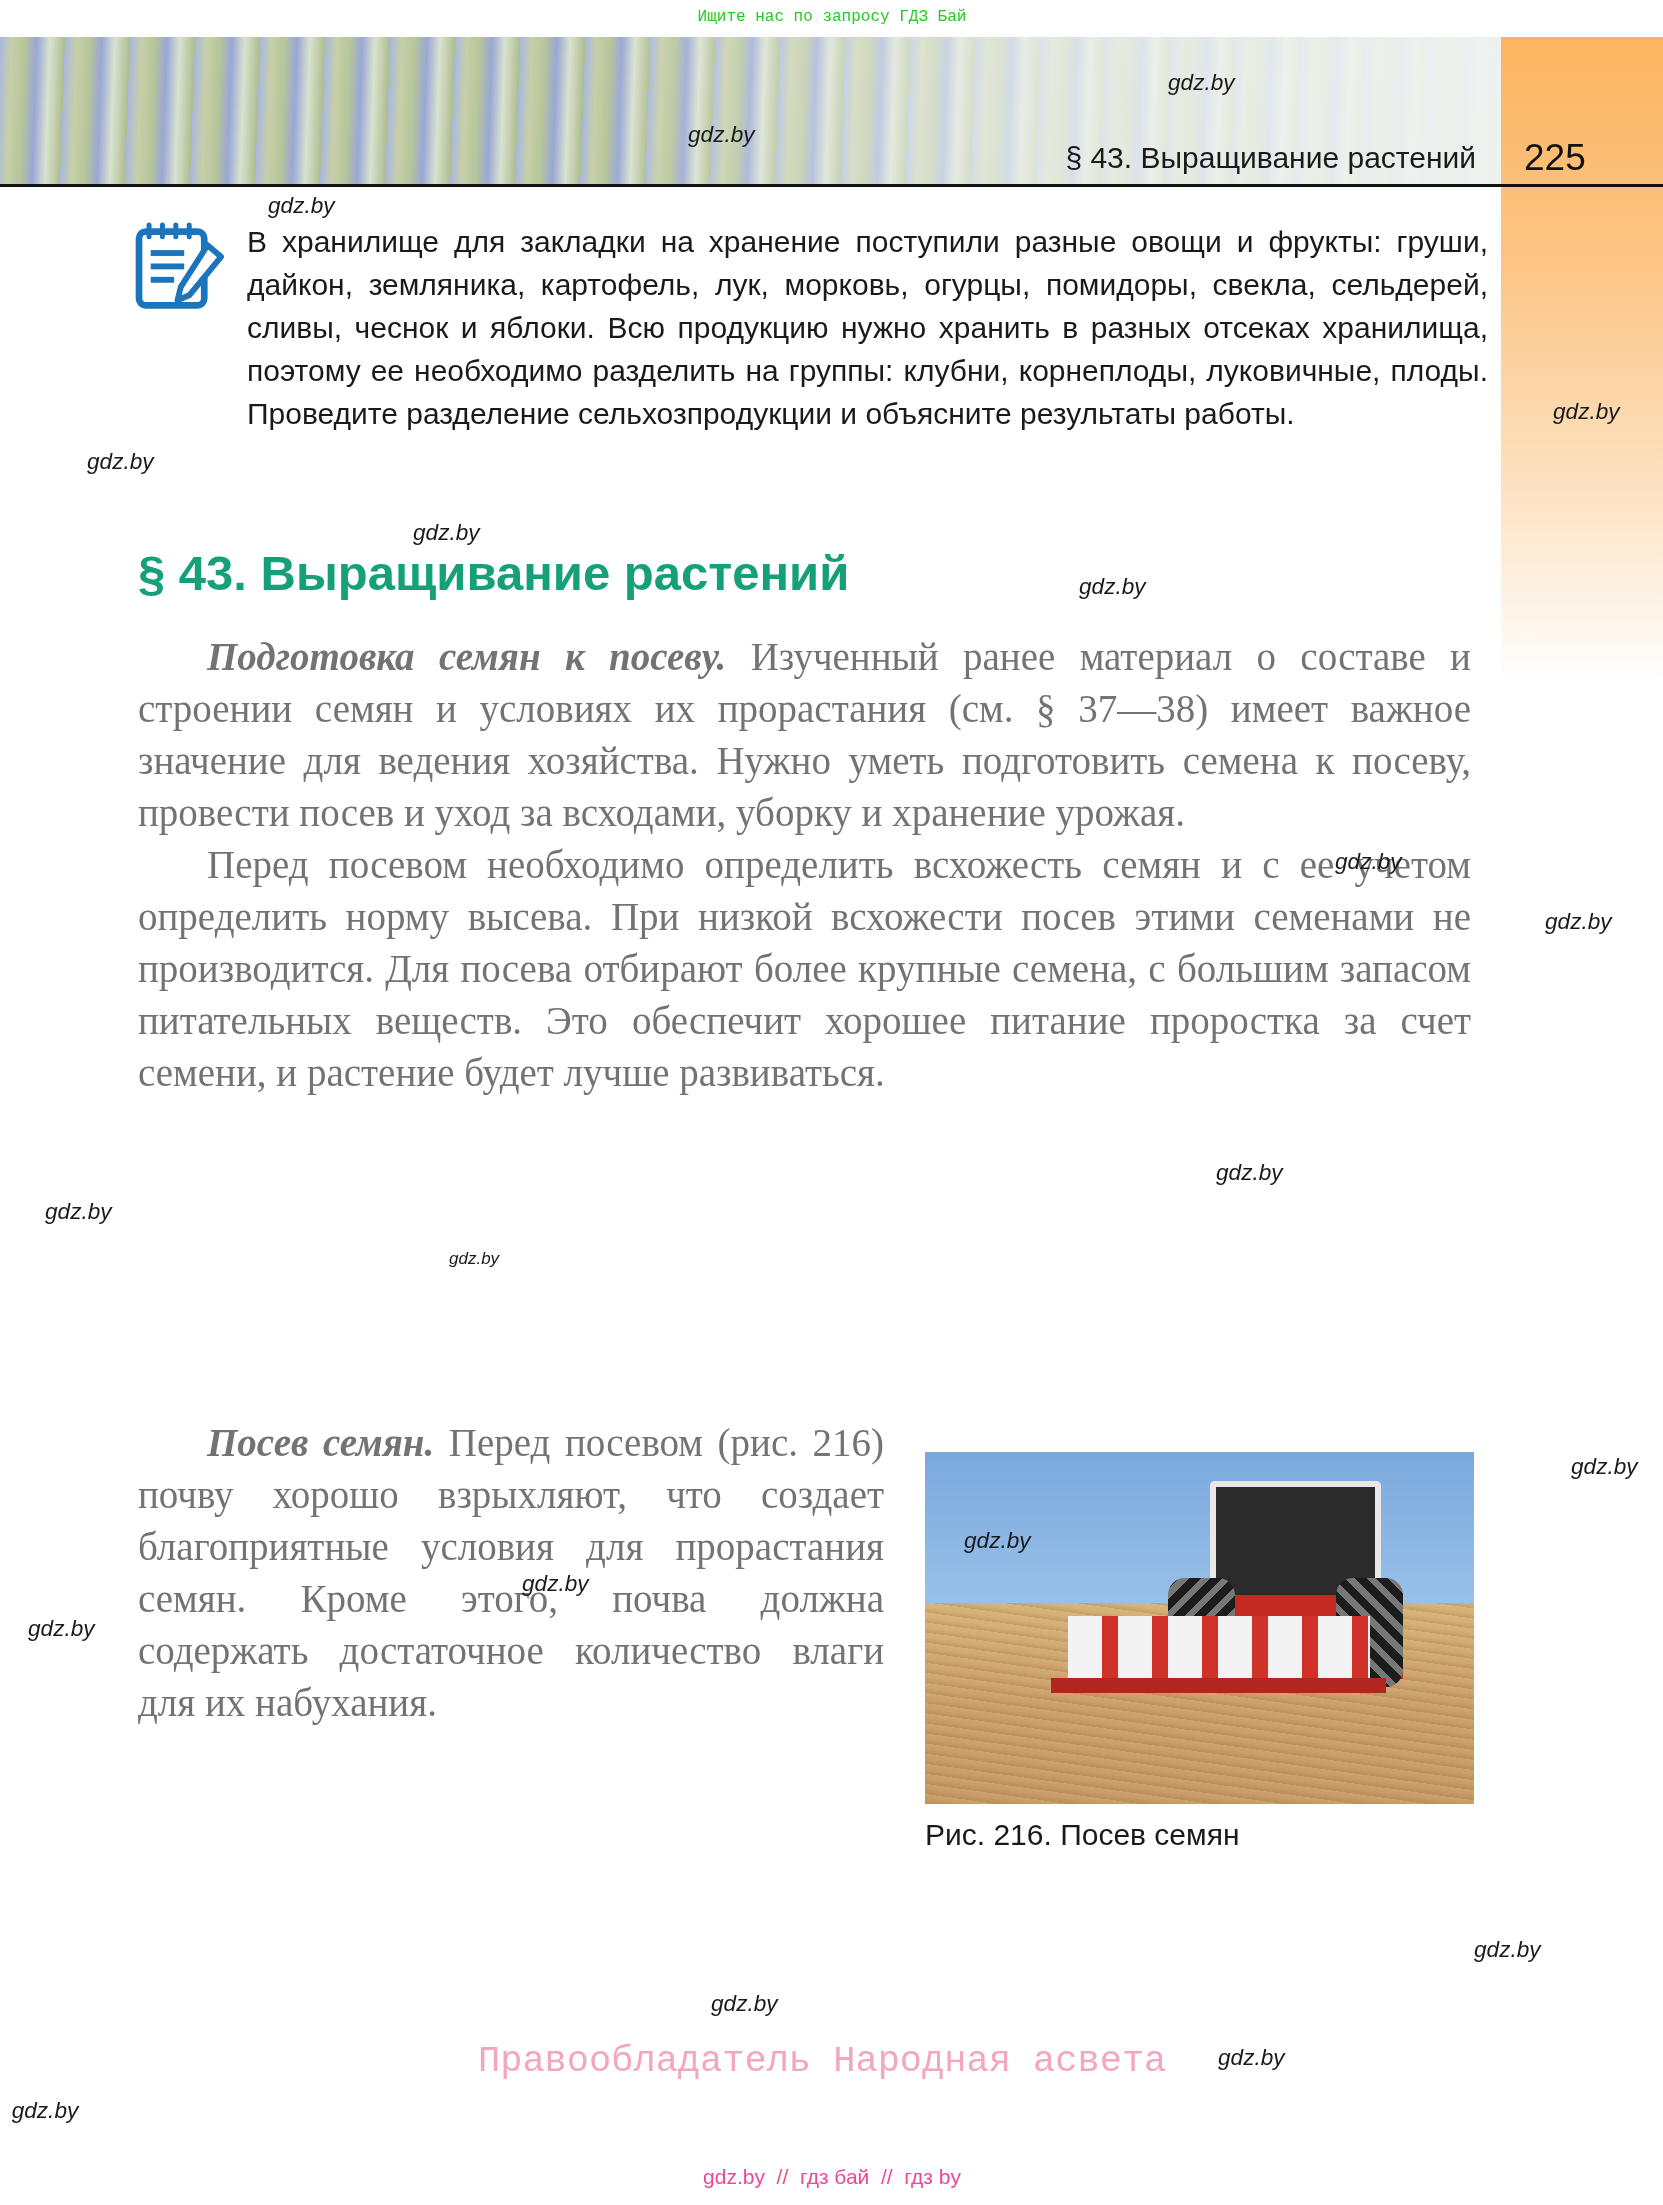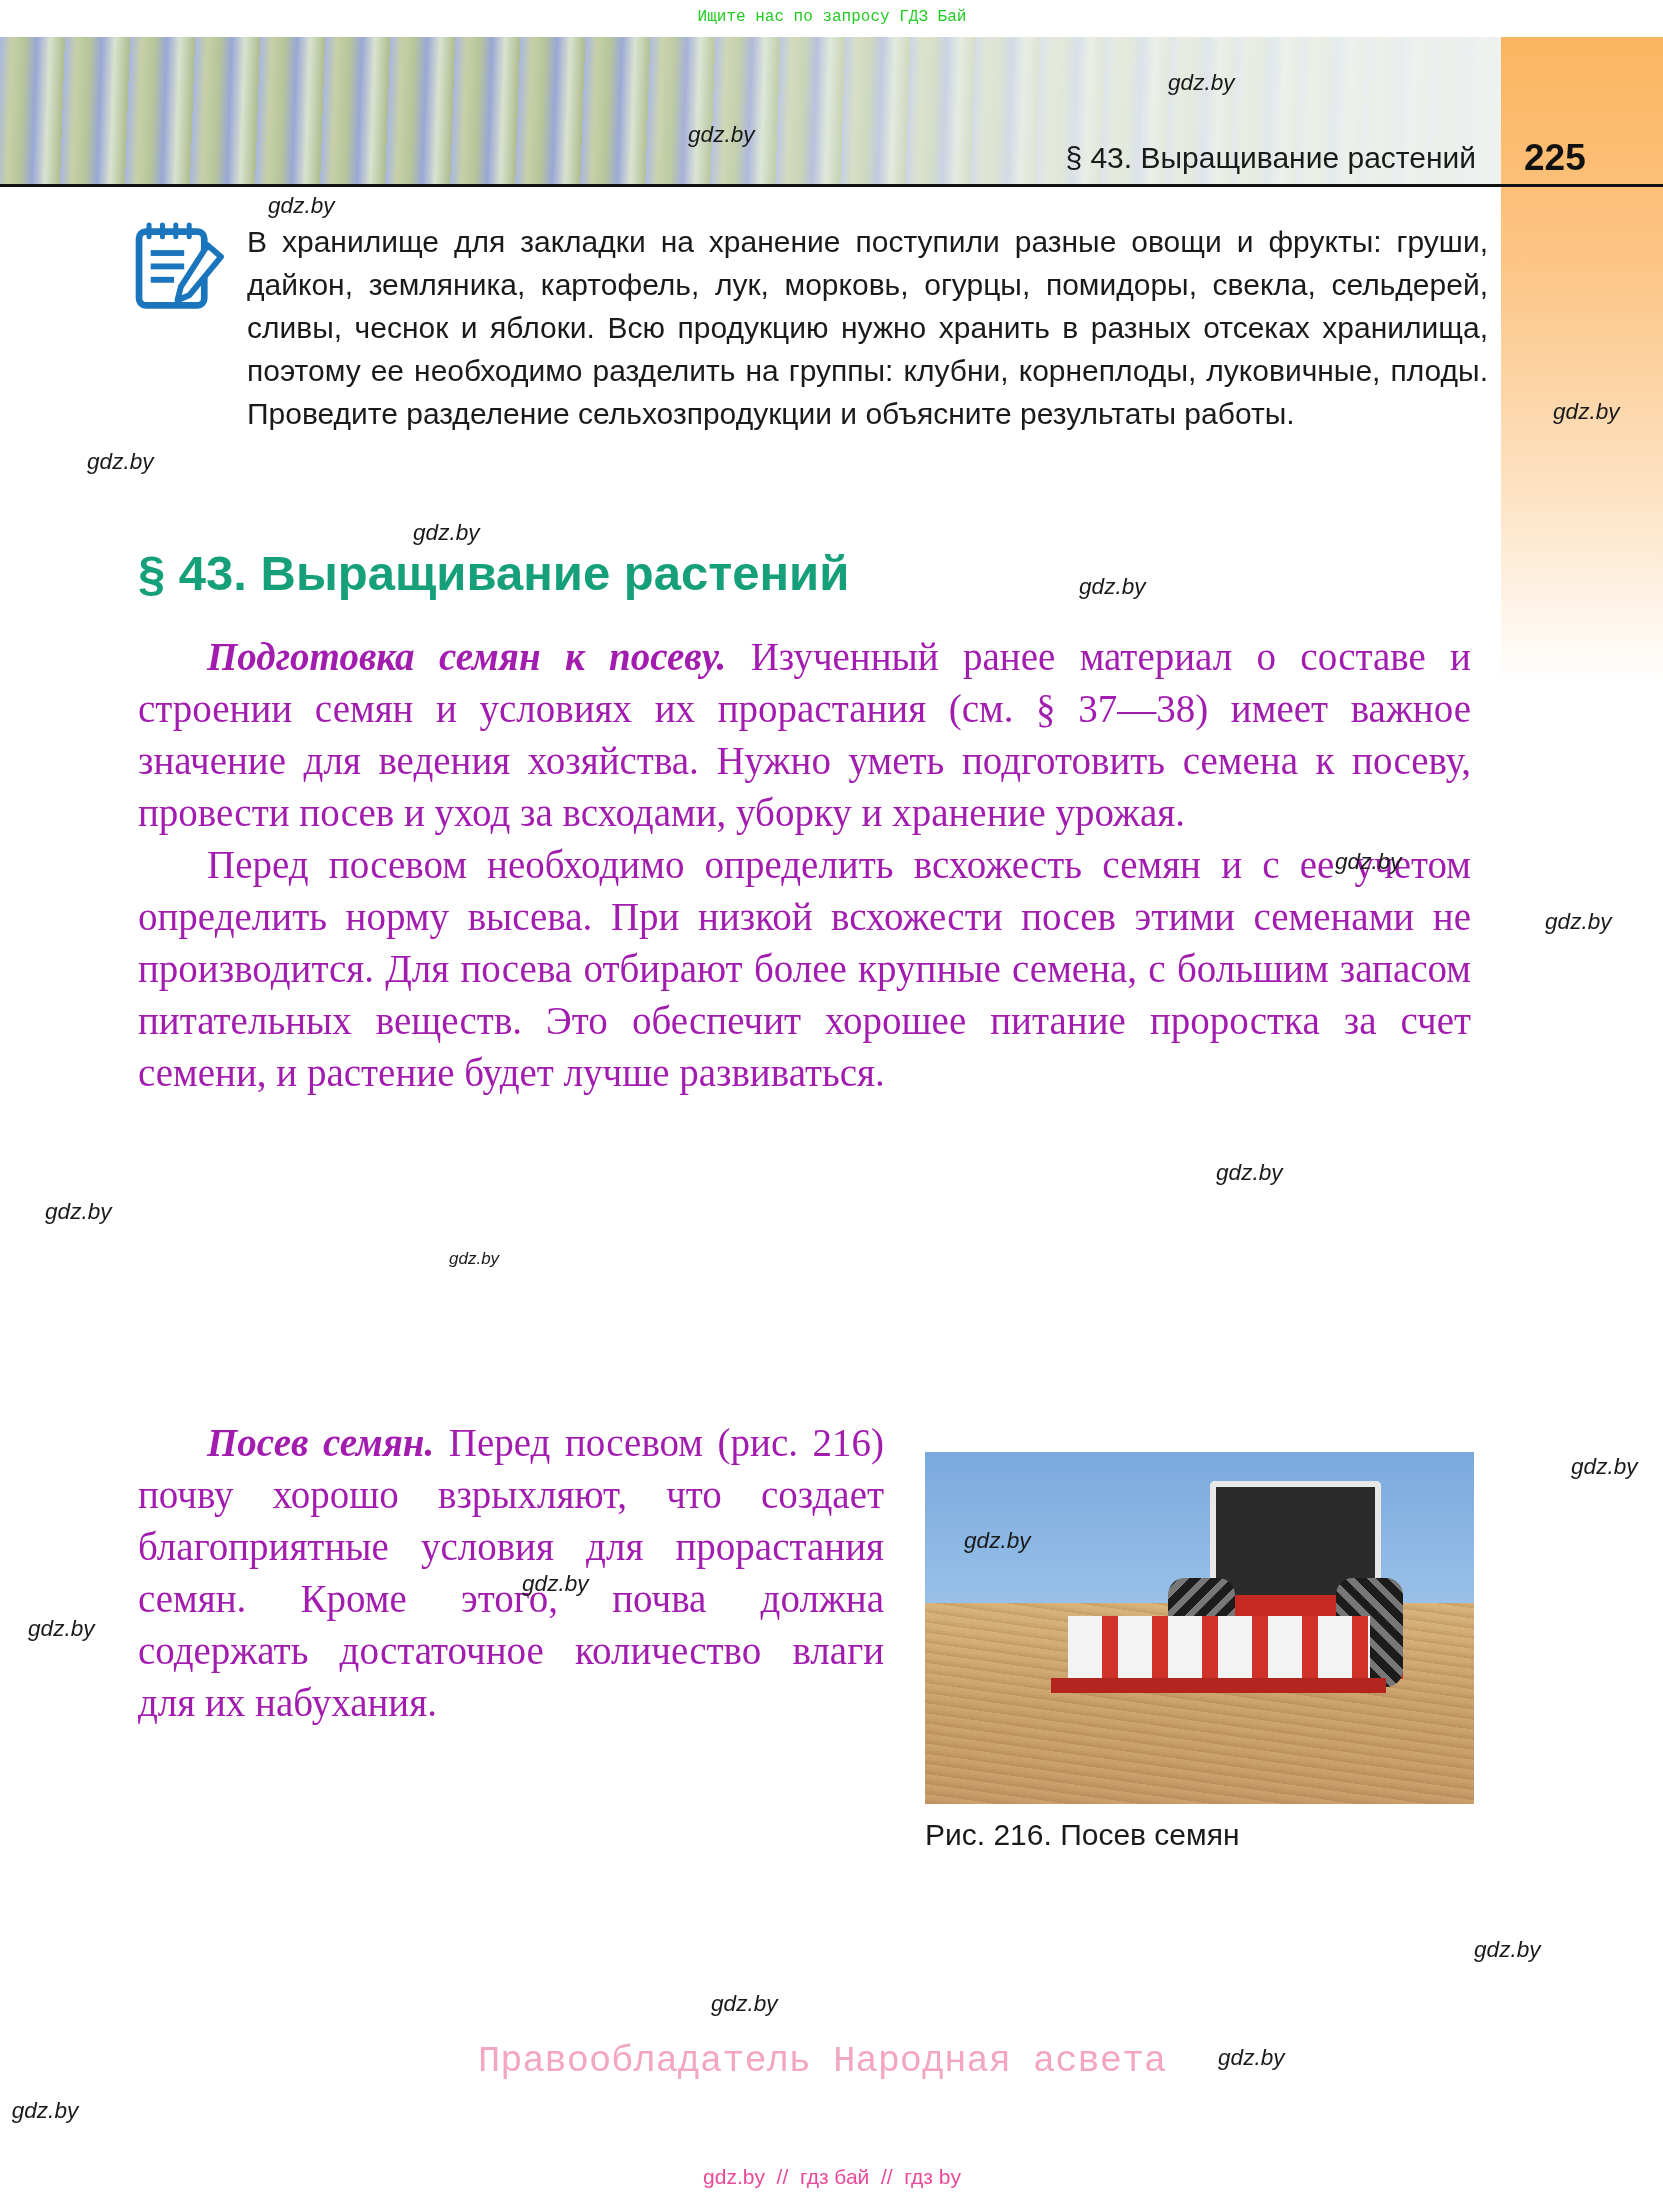--- a/index.html
+++ b/index.html
@@ -25,33 +25,33 @@
   .orange-strip {
     left: 1501px; top: 37px; width: 163px; height: 646px;
     background: linear-gradient(180deg, #fbb560 0%, #fcc585 35%, #fde2c2 70%, #ffffff 100%);
   }
   .header-rule { left: 0; top: 184px; width: 1664px; height: 2.5px; background: #111; }
   .running-head {
     left: 1006px; top: 141px; width: 470px; text-align: right;
     font-size: 30px; color: #1a1a1a;
   }
   .page-number {
-    left: 1524px; top: 137px; font-size: 37px; font-weight: bold; color: #111;
+    left: 1524px; top: 137px; font-size: 37px; font-weight: normal; color: #111;
   }
   .task-icon { left: 134px; top: 220px; width: 92px; height: 92px; }
   .task-text {
     left: 247px; top: 220px; width: 1241px;
     font-size: 30px; line-height: 43px; text-align: justify; color: #1a1a1a;
   }
   .section-title {
     left: 138px; top: 545px; font-size: 49px; font-weight: bold; color: #16a07a;
   }
   .body-text {
     font-family: "Liberation Serif", "DejaVu Serif", serif;
-    font-size: 39px; line-height: 52px; color: #a21caf; text-align: justify;
+    font-size: 39px; line-height: 52px; color: #737373; text-align: justify;
     text-align-last: auto;
   }
   .para { margin: 0; text-indent: 69px; }
   .para.noindent { text-indent: 0; }
   .body-main { left: 138px; top: 631px; width: 1333px; }
   .body-left { left: 138px; top: 1417px; width: 746px; }
   .b-i { font-weight: bold; font-style: italic; }
   .figure { left: 925px; top: 1452px; width: 549px; height: 352px; overflow: hidden; }
   .fig-sky { position: absolute; left: 0; top: 0; width: 549px; height: 168px;
     background: linear-gradient(180deg, #7aa9dd 0%, #9cc3ea 100%); }

